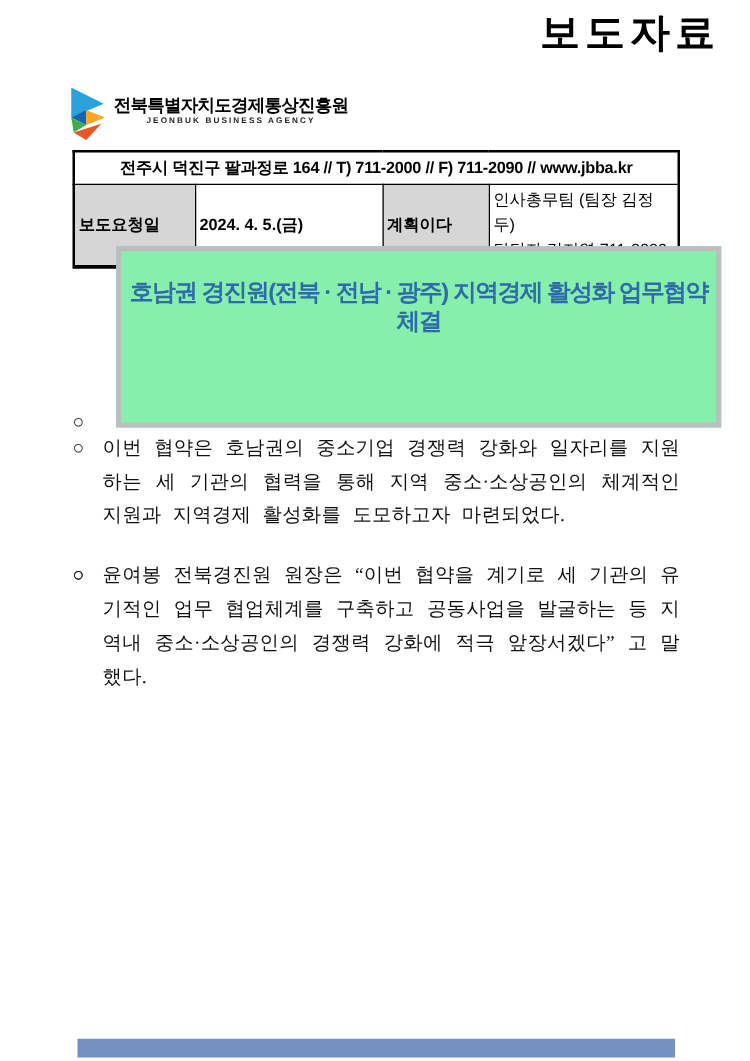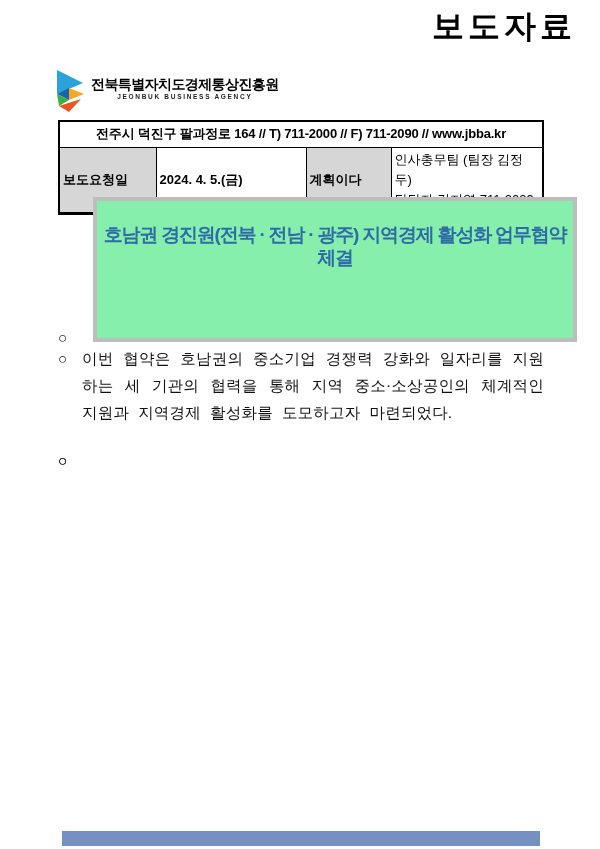--- a/index.html
+++ b/index.html
@@ -119,18 +119,19 @@
     </p>
     <p class="para">
       <span class="bullet">○</span>
       <span>이번 협약은 호남권의 중소기업 경쟁력 강화와 일자리를 지원하는 세 기관의 협력을 통해 지역 중소·소상공인의 체계적인 지원과 지역경제 활성화를 도모하고자 마련되었다.</span>
     </p>
     <p class="para">
       <span class="bullet">○</span>
     </p>
     <p class="para">
       <span class="bullet">○</span>
+      <span>윤여봉 전북경진원 원장은 “이번 협약을 계기로 세 기관의 유기적인 업무 협업체계를 구축하고 공동사업을 발굴하는 등 지역내 중소·소상공인의 경쟁력 강화에 적극 앞장서겠다” 고 말했다.</span>
     </p>
   </div>
 
   <div class="footer-bar"></div>
 
 </div>
 
 </body></html>

